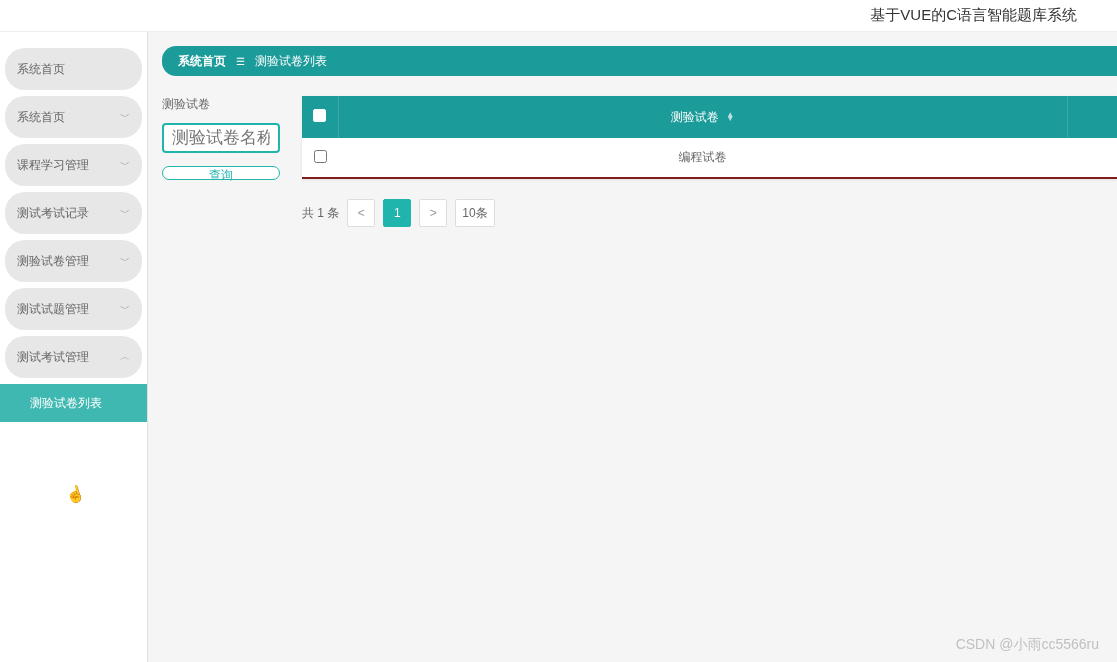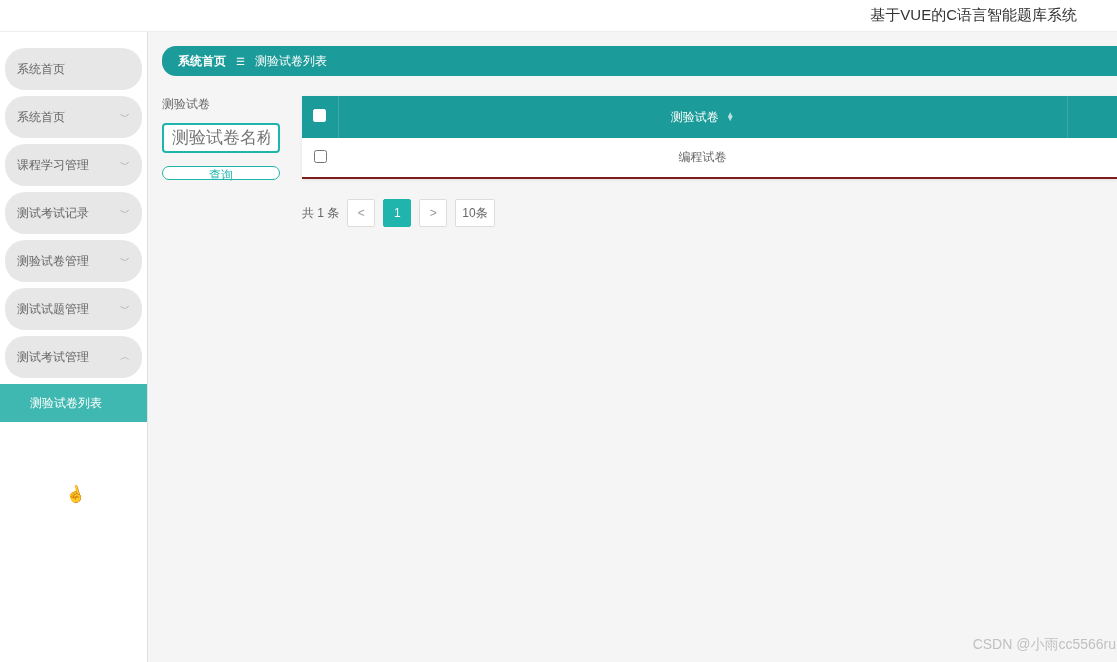--- a/index.html
+++ b/index.html
@@ -117,21 +117,21 @@
     }
     .pag-btn {
       width: 28px; height: 28px; border: 1px solid #ddd; background: #fff;
       display:flex; align-items:center; justify-content:center; cursor:pointer;
       color:#999; border-radius:2px;
     }
     .pag-btn.active { background: #1fb5ad; color: #fff; border-color: #1fb5ad; }
     .page-size { height: 28px; border:1px solid #ddd; background:#fff; padding:0 6px; display:flex; align-items:center; color:#666; border-radius:2px; }
     
     .watermark {
-      position: absolute; bottom: 8px; right: 1px;
+      position: absolute; bottom: 8px; right: 18px;
       color: #aaa; font-size: 14px; opacity: 0.7;
     }
     .cursor-icon {
       position: absolute; left: 66px; top: 485px; font-size: 16px; color:#333; z-index:10;
       transform: rotate(-15deg);
     }
   </style>
 </head>
 <body>
 

